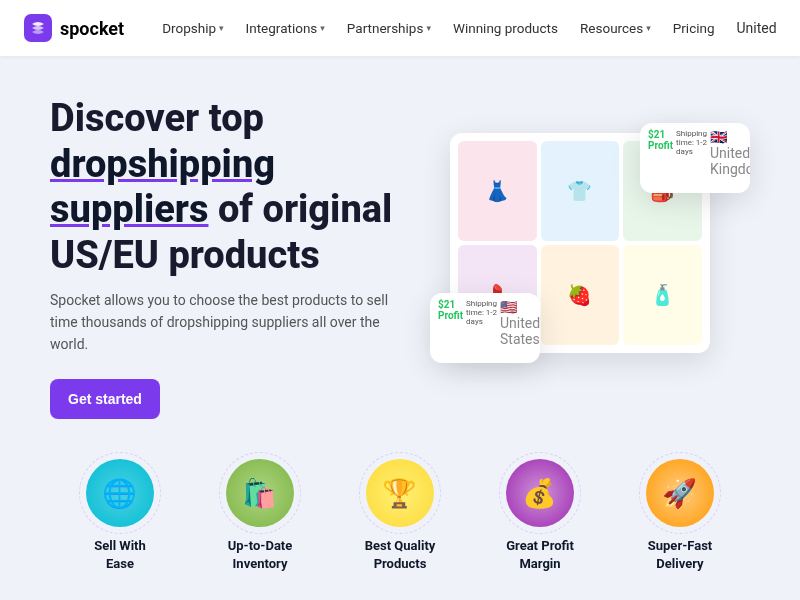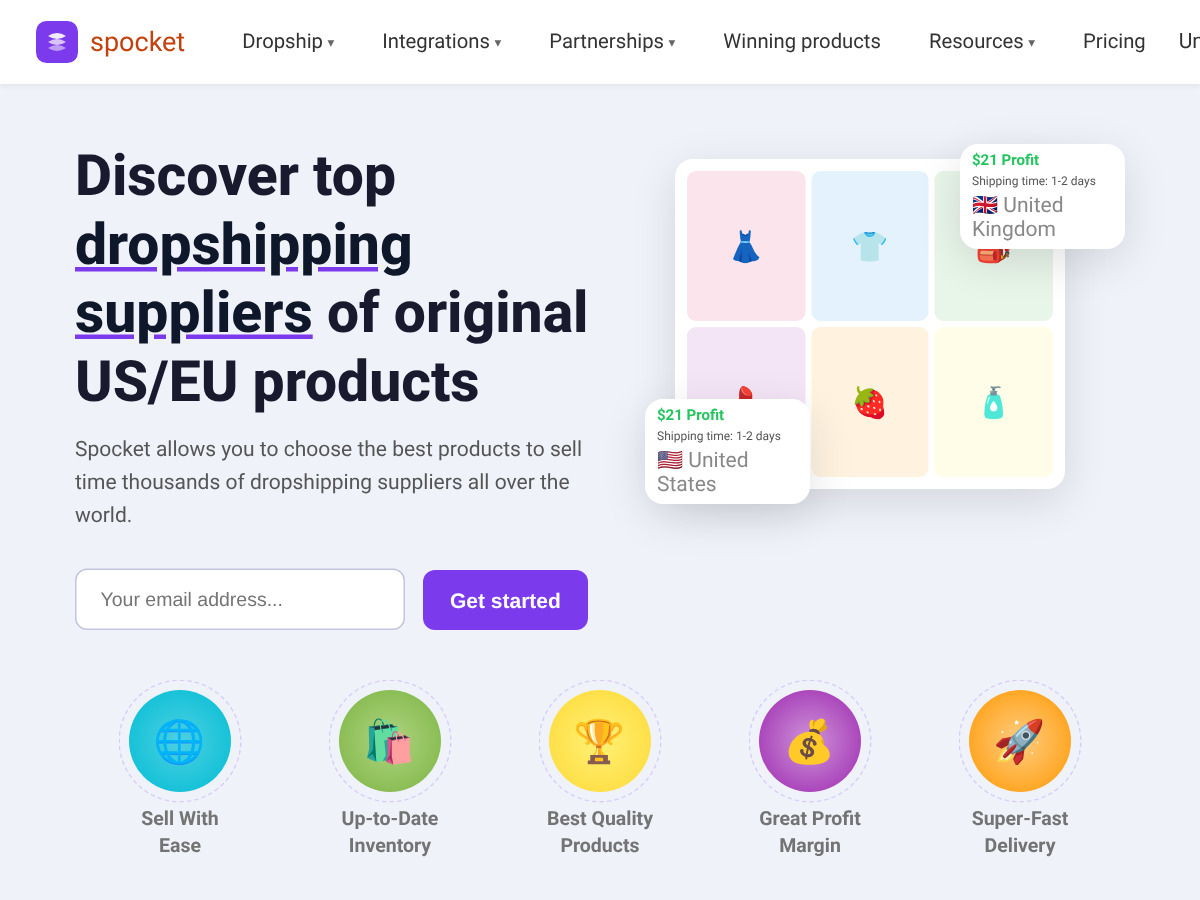--- a/index.html
+++ b/index.html
@@ -27,27 +27,27 @@
       align-items: center;
       gap: 8px;
       margin-right: 28px;
     }
     .logo-icon {
       width: 28px;
       height: 28px;
     }
     .logo-text {
       font-size: 18px;
-      font-weight: 400;
-      color: #c2410c;
+      font-weight: 700;
+      color: #000000;
     }
     .nav-links {
       display: flex;
       align-items: center;
-      gap: 12px;
+      gap: 2px;
       flex: 1;
     }
     .nav-item {
       display: flex;
       align-items: center;
       gap: 3px;
       padding: 6px 10px;
       font-size: 13.5px;
       color: #333;
       cursor: pointer;
@@ -77,21 +77,21 @@
       padding: 9px 18px;
       border-radius: 8px;
       font-size: 14px;
       font-weight: 600;
       cursor: pointer;
     }
 
     
     .hero {
       display: flex;
-      align-items: flex-start;
+      align-items: center;
       padding: 40px 50px 20px 50px;
       gap: 20px;
       min-height: 340px;
     }
     .hero-left {
       flex: 1;
       max-width: 380px;
     }
     .hero-title {
       font-size: 38px;
@@ -184,21 +184,21 @@
     .product-thumb.green { background: #e8f5e9; }
     .product-thumb.yellow { background: #fffde7; }
     .product-thumb.purple { background: #f3e5f5; }
     .product-thumb.orange { background: #fff3e0; }
 
     .card-small {
       width: 110px;
       height: 70px;
       padding: 6px 8px;
       display: flex;
-      flex-direction: column;
+      flex-direction: row;
       gap: 3px;
     }
     .card-small-1 {
       bottom: 30px;
       left: 0px;
     }
     .card-small-2 {
       top: 0px;
       right: 0px;
     }
@@ -251,21 +251,21 @@
     }
     .icon-globe { background: radial-gradient(circle, #4dd0e1, #00bcd4); }
     .icon-bag { background: radial-gradient(circle, #aed581, #7cb342); }
     .icon-trophy { background: radial-gradient(circle, #fff176, #fdd835); }
     .icon-money { background: radial-gradient(circle, #ce93d8, #9c27b0); }
     .icon-rocket { background: radial-gradient(circle, #ffcc80, #ff9800); }
 
     .feature-label {
       font-size: 13px;
       font-weight: 700;
-      color: #737373;
+      color: #0f172a;
       text-align: center;
       line-height: 1.35;
     }
   </style>
 </head>
 <body>
 
 <nav class="navbar">
   <div class="logo">
     <svg class="logo-icon" viewBox="0 0 28 28" fill="none">
@@ -310,21 +310,20 @@
 
 <section class="hero">
   <div class="hero-left">
     <div class="hero-title">
       <span>Discover top</span><br>
       <span class="hero-title-purple">dropshipping suppliers</span>
       <span> of original<br>US/EU products</span>
     </div>
     <p class="hero-subtitle">Spocket allows you to choose the best products to sell time thousands of dropshipping suppliers all over the world.</p>
     <div class="hero-cta">
-      <input class="email-input" type="email" placeholder="Your email address..." style="">
       <button class="btn-cta">Get started</button>
     </div>
   </div>
 
   <div class="hero-right">
     <div class="product-showcase">
 
       <div class="showcase-card card-main">
         <div class="product-thumb pink">👗</div>
         <div class="product-thumb blue">👕</div>

